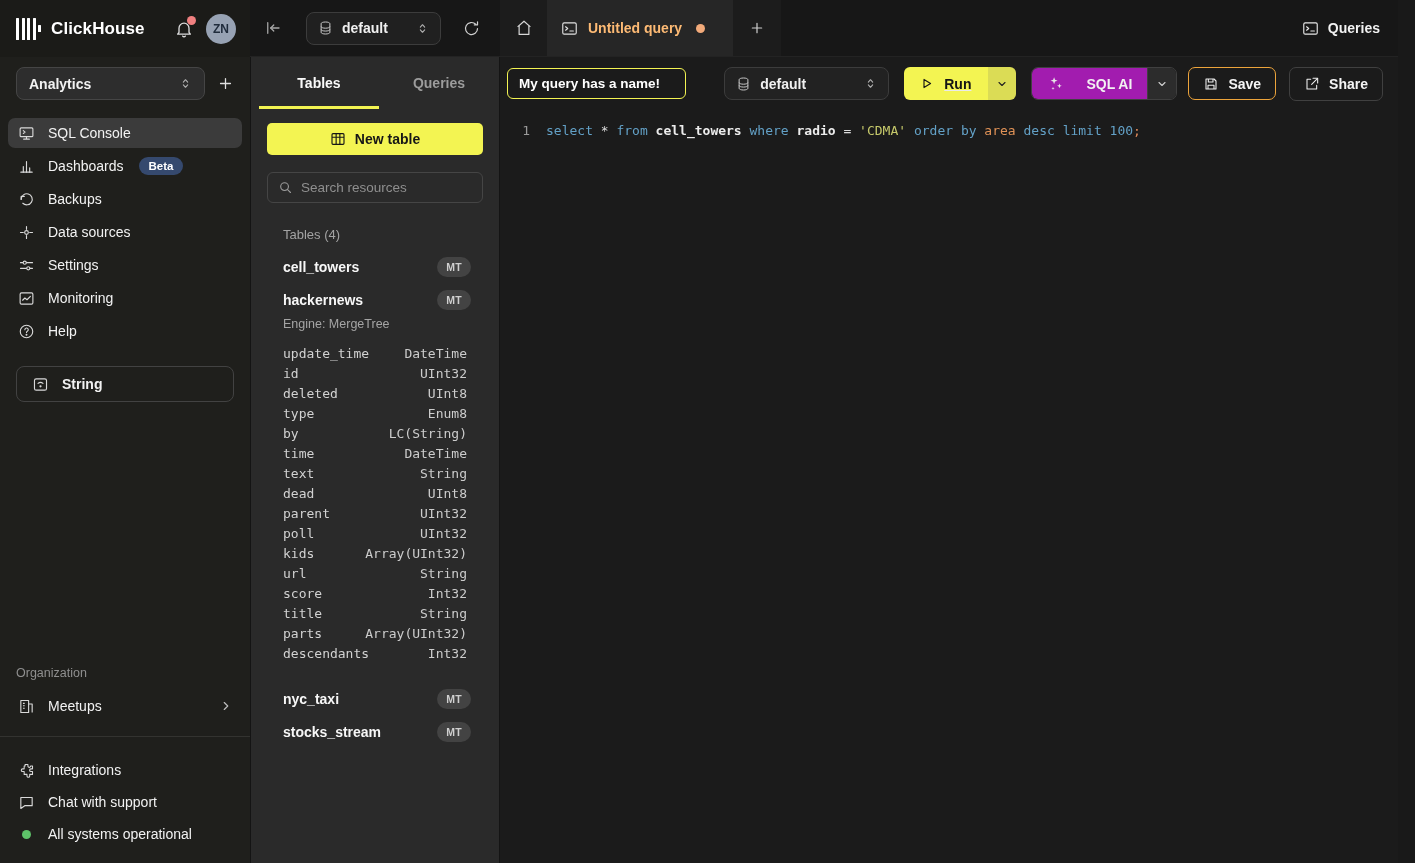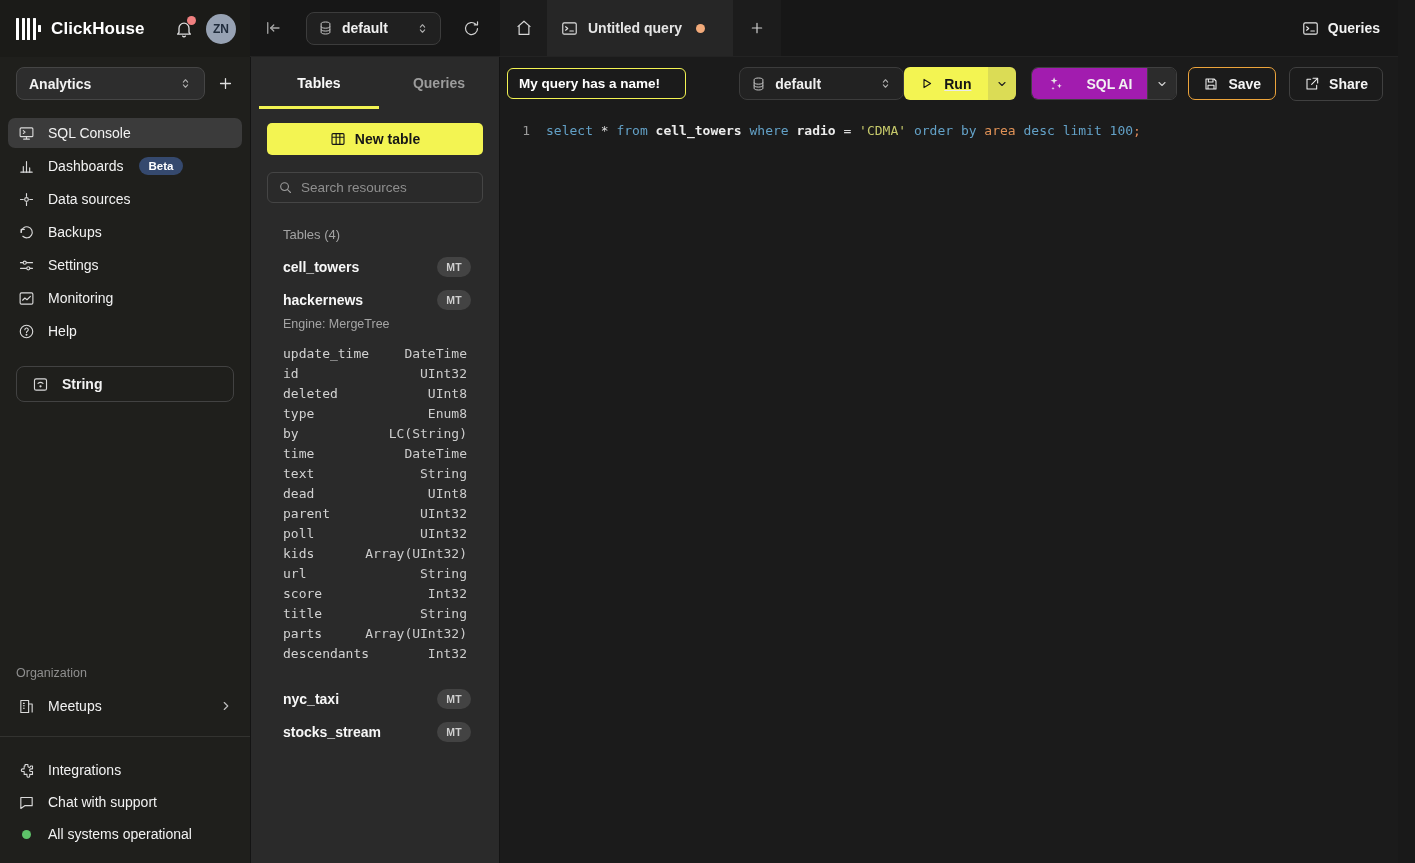--- a/index.html
+++ b/index.html
@@ -29,21 +29,21 @@
   .icon-btn { background:none; border:none; color:#a8a8a8; display:flex; align-items:center; justify-content:center; cursor:pointer; }
   .sel { display:flex; align-items:center; gap:9px; background:#202020; border:1px solid #3c3c3c; border-radius:8px; height:33px; padding:0 11px; cursor:pointer; color:#e8e8e8; }
   .sel .sel-label { font-size:14px; font-weight:600; color:#f0f0f0; }
   .hdr-mid .sel { width:135px; margin-left:24px; }
   .hdr-mid .sel .updn { margin-left:auto; }
   .hdr-mid .refresh { margin-left:22px; color:#cfcfcf; }
 
   .tabstrip { display:flex; align-items:stretch; background:#1c1c1c; }
   .home-btn { width:47px; display:flex; align-items:center; justify-content:center; color:#d8d8d8; cursor:pointer; }
   .qtab { width:186px; background:#262626; display:flex; align-items:center; gap:10px; padding:0 14px; cursor:pointer; }
-  .qtab .qtab-label { font-size:14px; font-weight:600; color:#e5e5e5; white-space:nowrap; }
+  .qtab .qtab-label { font-size:14px; font-weight:600; color:#fdba74; white-space:nowrap; }
   .qtab .dirty-dot { width:9px; height:9px; border-radius:50%; background:#f2aa7a; margin-left:4px; }
   .newtab-btn { width:48px; display:flex; align-items:center; justify-content:center; color:#cfcfcf; cursor:pointer; }
   .hdr-right .grow { flex:1; }
   .queries-btn { display:flex; align-items:center; gap:9px; background:none; border:none; color:#f2f2f2; font-size:14px; font-weight:600; padding:0 18px; cursor:pointer; }
 
   
   .sidebar { background:#1f1f1c; display:flex; flex-direction:column; overflow:hidden; }
   .ws-row { display:flex; align-items:center; gap:12px; padding:10px 16px 0 16px; }
   .ws-sel { flex:1; display:flex; align-items:center; background:#2d2d2d; border:1px solid #454545; border-radius:8px; height:33px; padding:0 12px; cursor:pointer; }
   .ws-sel .sel-label { font-size:14px; font-weight:600; color:#f2f2f2; }
@@ -94,21 +94,21 @@
   .table-row.gap-top { margin-top:13px; }
 
   
   .main { background:#1b1b1b; display:flex; flex-direction:column; overflow:hidden; }
   .toolbar { height:53px; flex:none; display:flex; align-items:center; padding:0 15px 0 7px; }
   .qname-input { width:179px; height:31px; background:none; border:1.5px solid #f3f452; border-radius:6px; color:#fff; font-size:13.5px; font-weight:600; padding:0 11px; outline:none; font-family:inherit; }
   .toolbar .grow { flex:1; }
   .toolbar .sel.db-sel { width:165px; height:33px; background:#222; }
   .db-sel .updn { margin-left:auto; }
 
-  .run-split { display:flex; cursor:pointer;text-decoration:underline; }
+  .run-split { display:flex; margin-left:15px; cursor:pointer;text-decoration:underline; }
   .run-main { height:33px; background:#f3f452; border:none; border-radius:6px 0 0 6px; display:flex; align-items:center; gap:10px; padding:0 17px 0 15px; font-size:14px; font-weight:600; color:#151515; cursor:pointer; font-family:inherit; }
   .run-arrow { width:28px; height:33px; background:#dbdc55; border:none; border-radius:0 6px 6px 0; display:flex; align-items:center; justify-content:center; color:#222; cursor:pointer; }
 
   .ai-split { display:flex; margin-left:15px; border:1px solid #404040; border-radius:7px; overflow:hidden; height:33px; }
   .ai-main { background:#a21caf; border:none; display:flex; align-items:center; gap:22px; padding:0 15px; font-size:14px; font-weight:600; color:#f2f2f2; cursor:pointer; font-family:inherit; }
   .ai-arrow { width:29px; background:#2c2c2c; border:none; border-left:1px solid #404040; display:flex; align-items:center; justify-content:center; color:#cfcfcf; cursor:pointer; }
 
   .save-btn { margin-left:11px; height:33px; background:none; border:1.5px solid #eda43b; border-radius:7px; display:flex; align-items:center; gap:9px; padding:0 14px; font-size:14px; font-weight:600; color:#f5f5f5; cursor:pointer; font-family:inherit; }
   .share-btn { margin-left:13px; height:33px; background:none; border:1px solid #404040; border-radius:7px; display:flex; align-items:center; gap:9px; padding:16px 14px; font-size:14px; font-weight:600; color:#f5f5f5; cursor:pointer; font-family:inherit; }
 
@@ -266,35 +266,35 @@
             <svg width="17" height="17" viewBox="0 0 24 24" fill="none" stroke="#d9d9d9" stroke-width="1.6" stroke-linecap="round">
               <path d="M4 20h16"></path>
               <path d="M7.5 20v-8M12 20V5M16.5 20v-6"></path>
             </svg>
           </span>
           <span class="nav-label">Dashboards</span>
           <span class="beta-badge">Beta</span>
         </div>
         <div class="nav-item">
           <span class="nav-icon">
+            <svg width="17" height="17" viewBox="0 0 24 24" fill="none" stroke="#d9d9d9" stroke-width="1.6" stroke-linecap="round" stroke-linejoin="round">
+              <path d="M4.5 11.5a7.8 7.8 0 1 1 2.3 5.8"></path>
+              <path d="M4.5 12V7.5H9"></path>
+            </svg>
+          </span>
+          <span class="nav-label">Backups</span>
+        </div>
+        <div class="nav-item">
+          <span class="nav-icon">
             <svg width="17" height="17" viewBox="0 0 24 24" fill="none" stroke="#d9d9d9" stroke-width="1.6" stroke-linecap="round">
               <circle cx="12" cy="12" r="2.6"></circle>
               <path d="M12 3.5v4M12 16.5v4M3.5 12h4M16.5 12h4"></path>
             </svg>
           </span>
           <span class="nav-label">Data sources</span>
-        </div>
-        <div class="nav-item">
-          <span class="nav-icon">
-            <svg width="17" height="17" viewBox="0 0 24 24" fill="none" stroke="#d9d9d9" stroke-width="1.6" stroke-linecap="round" stroke-linejoin="round">
-              <path d="M4.5 11.5a7.8 7.8 0 1 1 2.3 5.8"></path>
-              <path d="M4.5 12V7.5H9"></path>
-            </svg>
-          </span>
-          <span class="nav-label">Backups</span>
         </div>
         <div class="nav-item">
           <span class="nav-icon">
             <svg width="17" height="17" viewBox="0 0 24 24" fill="none" stroke="#d9d9d9" stroke-width="1.6" stroke-linecap="round">
               <path d="M3.5 8h17M3.5 16h17"></path>
               <circle cx="9.5" cy="8" r="2.2" fill="#1f1f1c"></circle>
               <circle cx="14.5" cy="16" r="2.2" fill="#1f1f1c"></circle>
             </svg>
           </span>
           <span class="nav-label">Settings</span>

